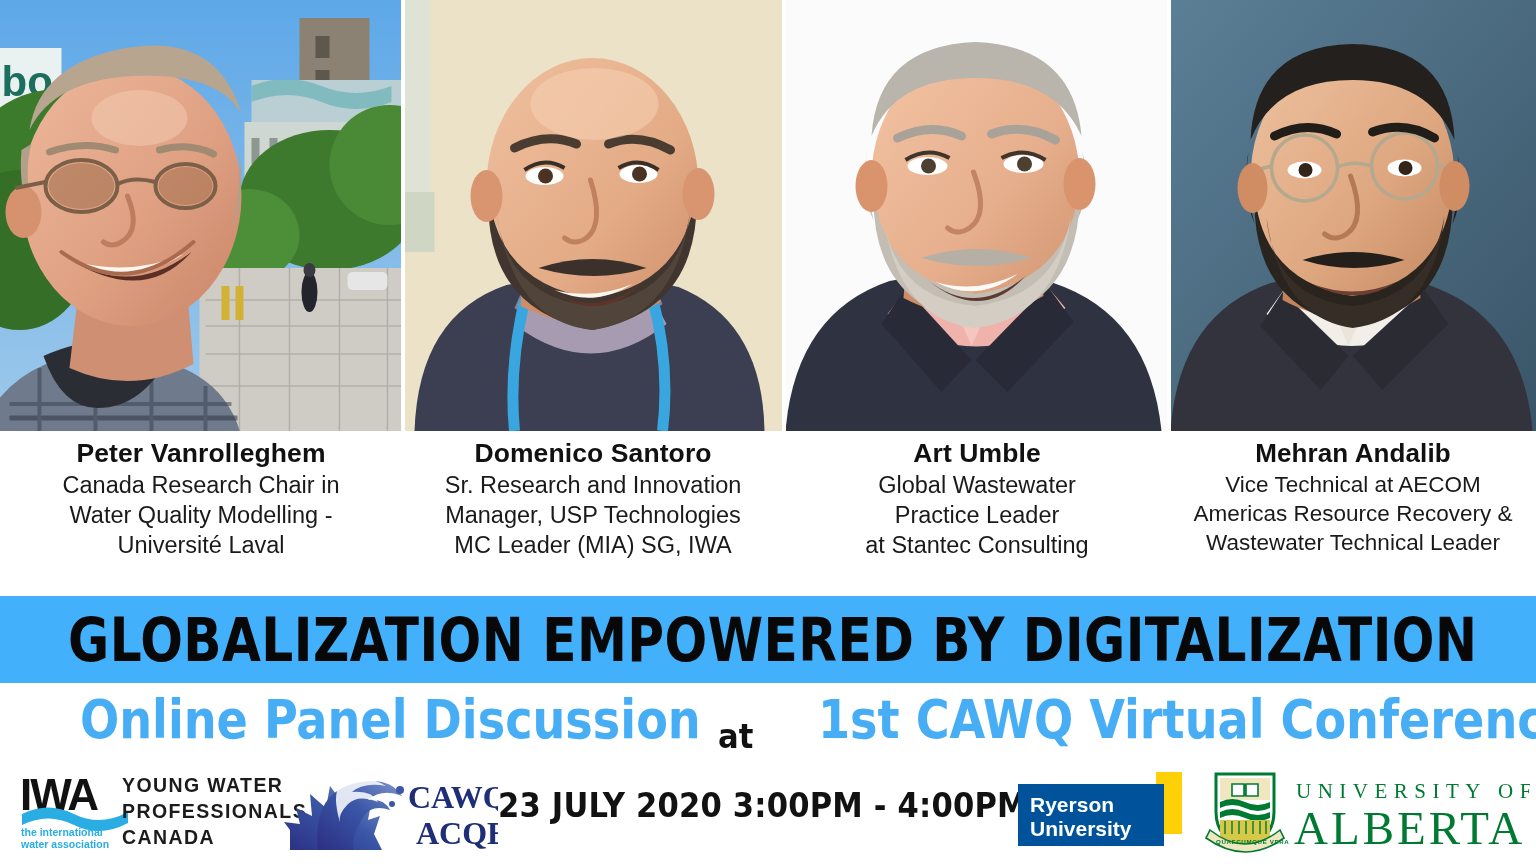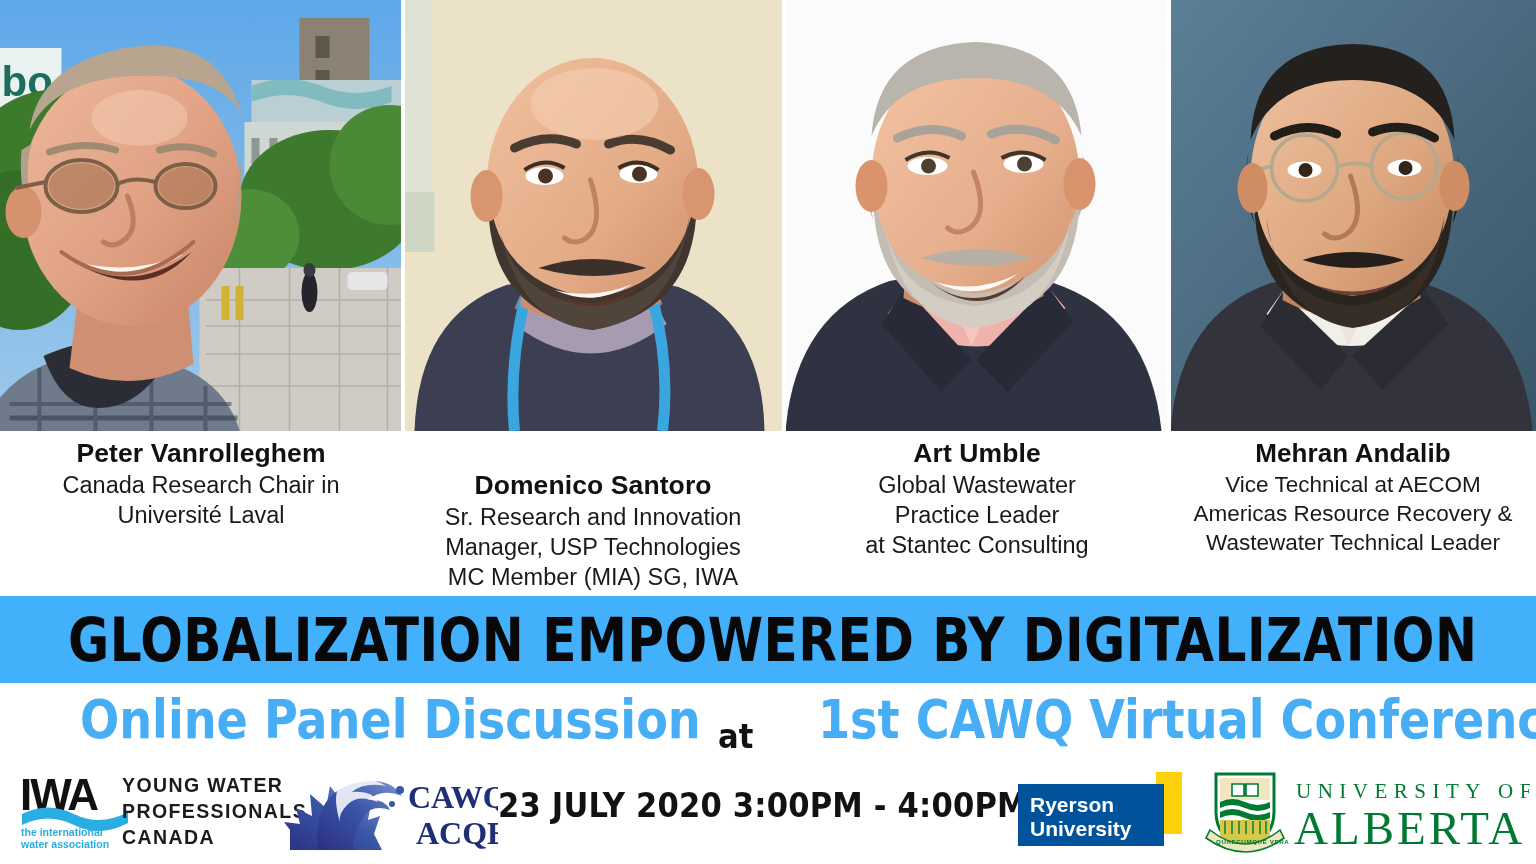--- a/index.html
+++ b/index.html
@@ -20,21 +20,21 @@
 
   
   .captions { position:absolute; left:0; top:431px; width:1536px; height:207px; display:flex; background:#fff; }
   .cap { height:165px; text-align:center; padding-top:6px; }
   .cap.k1 { width:402px; }
   .cap.k2 { width:382px; }
   .cap.k3 { width:386px; }
   .cap.k4 { width:366px;text-align:center; }
   .cap-name { font-weight:bold; color:#111; letter-spacing:.1px; }
   .k1 .cap-name { font-size:26.5px; line-height:32px; }
-  .k2 .cap-name { font-size:26.5px; line-height:32px;margin-top:32px; }
+  .k2 .cap-name { font-size:26.5px; line-height:32px; }
   .k3 .cap-name { font-size:26.5px; line-height:32px; }
   .k4 .cap-name { font-size:26px; line-height:32px; }
   .cap-role { color:#1a1a1a; margin-top:1px; }
   .k1 .cap-role { font-size:23.5px; line-height:30px; }
   .k2 .cap-role { font-size:23.5px; line-height:30px; }
   .k3 .cap-role { font-size:23.5px; line-height:30px; }
   .k4 .cap-role { font-size:22.5px; line-height:29px; }
   .cap-role div { white-space:nowrap; }
 
   
@@ -350,30 +350,31 @@
     </div>
 
   </div>
 
   <div class="captions">
 
     <div class="cap k1">
       <div class="cap-name">Peter Vanrolleghem</div>
       <div class="cap-role">
         <div>Canada Research Chair in</div>
+        <div>Water Quality Modelling -</div>
         <div>Université Laval</div>
       </div>
     </div>
 
     <div class="cap k2">
       <div class="cap-name">Domenico Santoro</div>
       <div class="cap-role">
         <div>Sr. Research and Innovation</div>
         <div>Manager, USP Technologies</div>
-        <div>MC Member (MIA) SG, IWA</div>
+        <div>MC Leader (MIA) SG, IWA</div>
       </div>
     </div>
 
     <div class="cap k3">
       <div class="cap-name">Art Umble</div>
       <div class="cap-role">
         <div>Global Wastewater</div>
         <div>Practice Leader</div>
         <div>at Stantec Consulting</div>
       </div>

